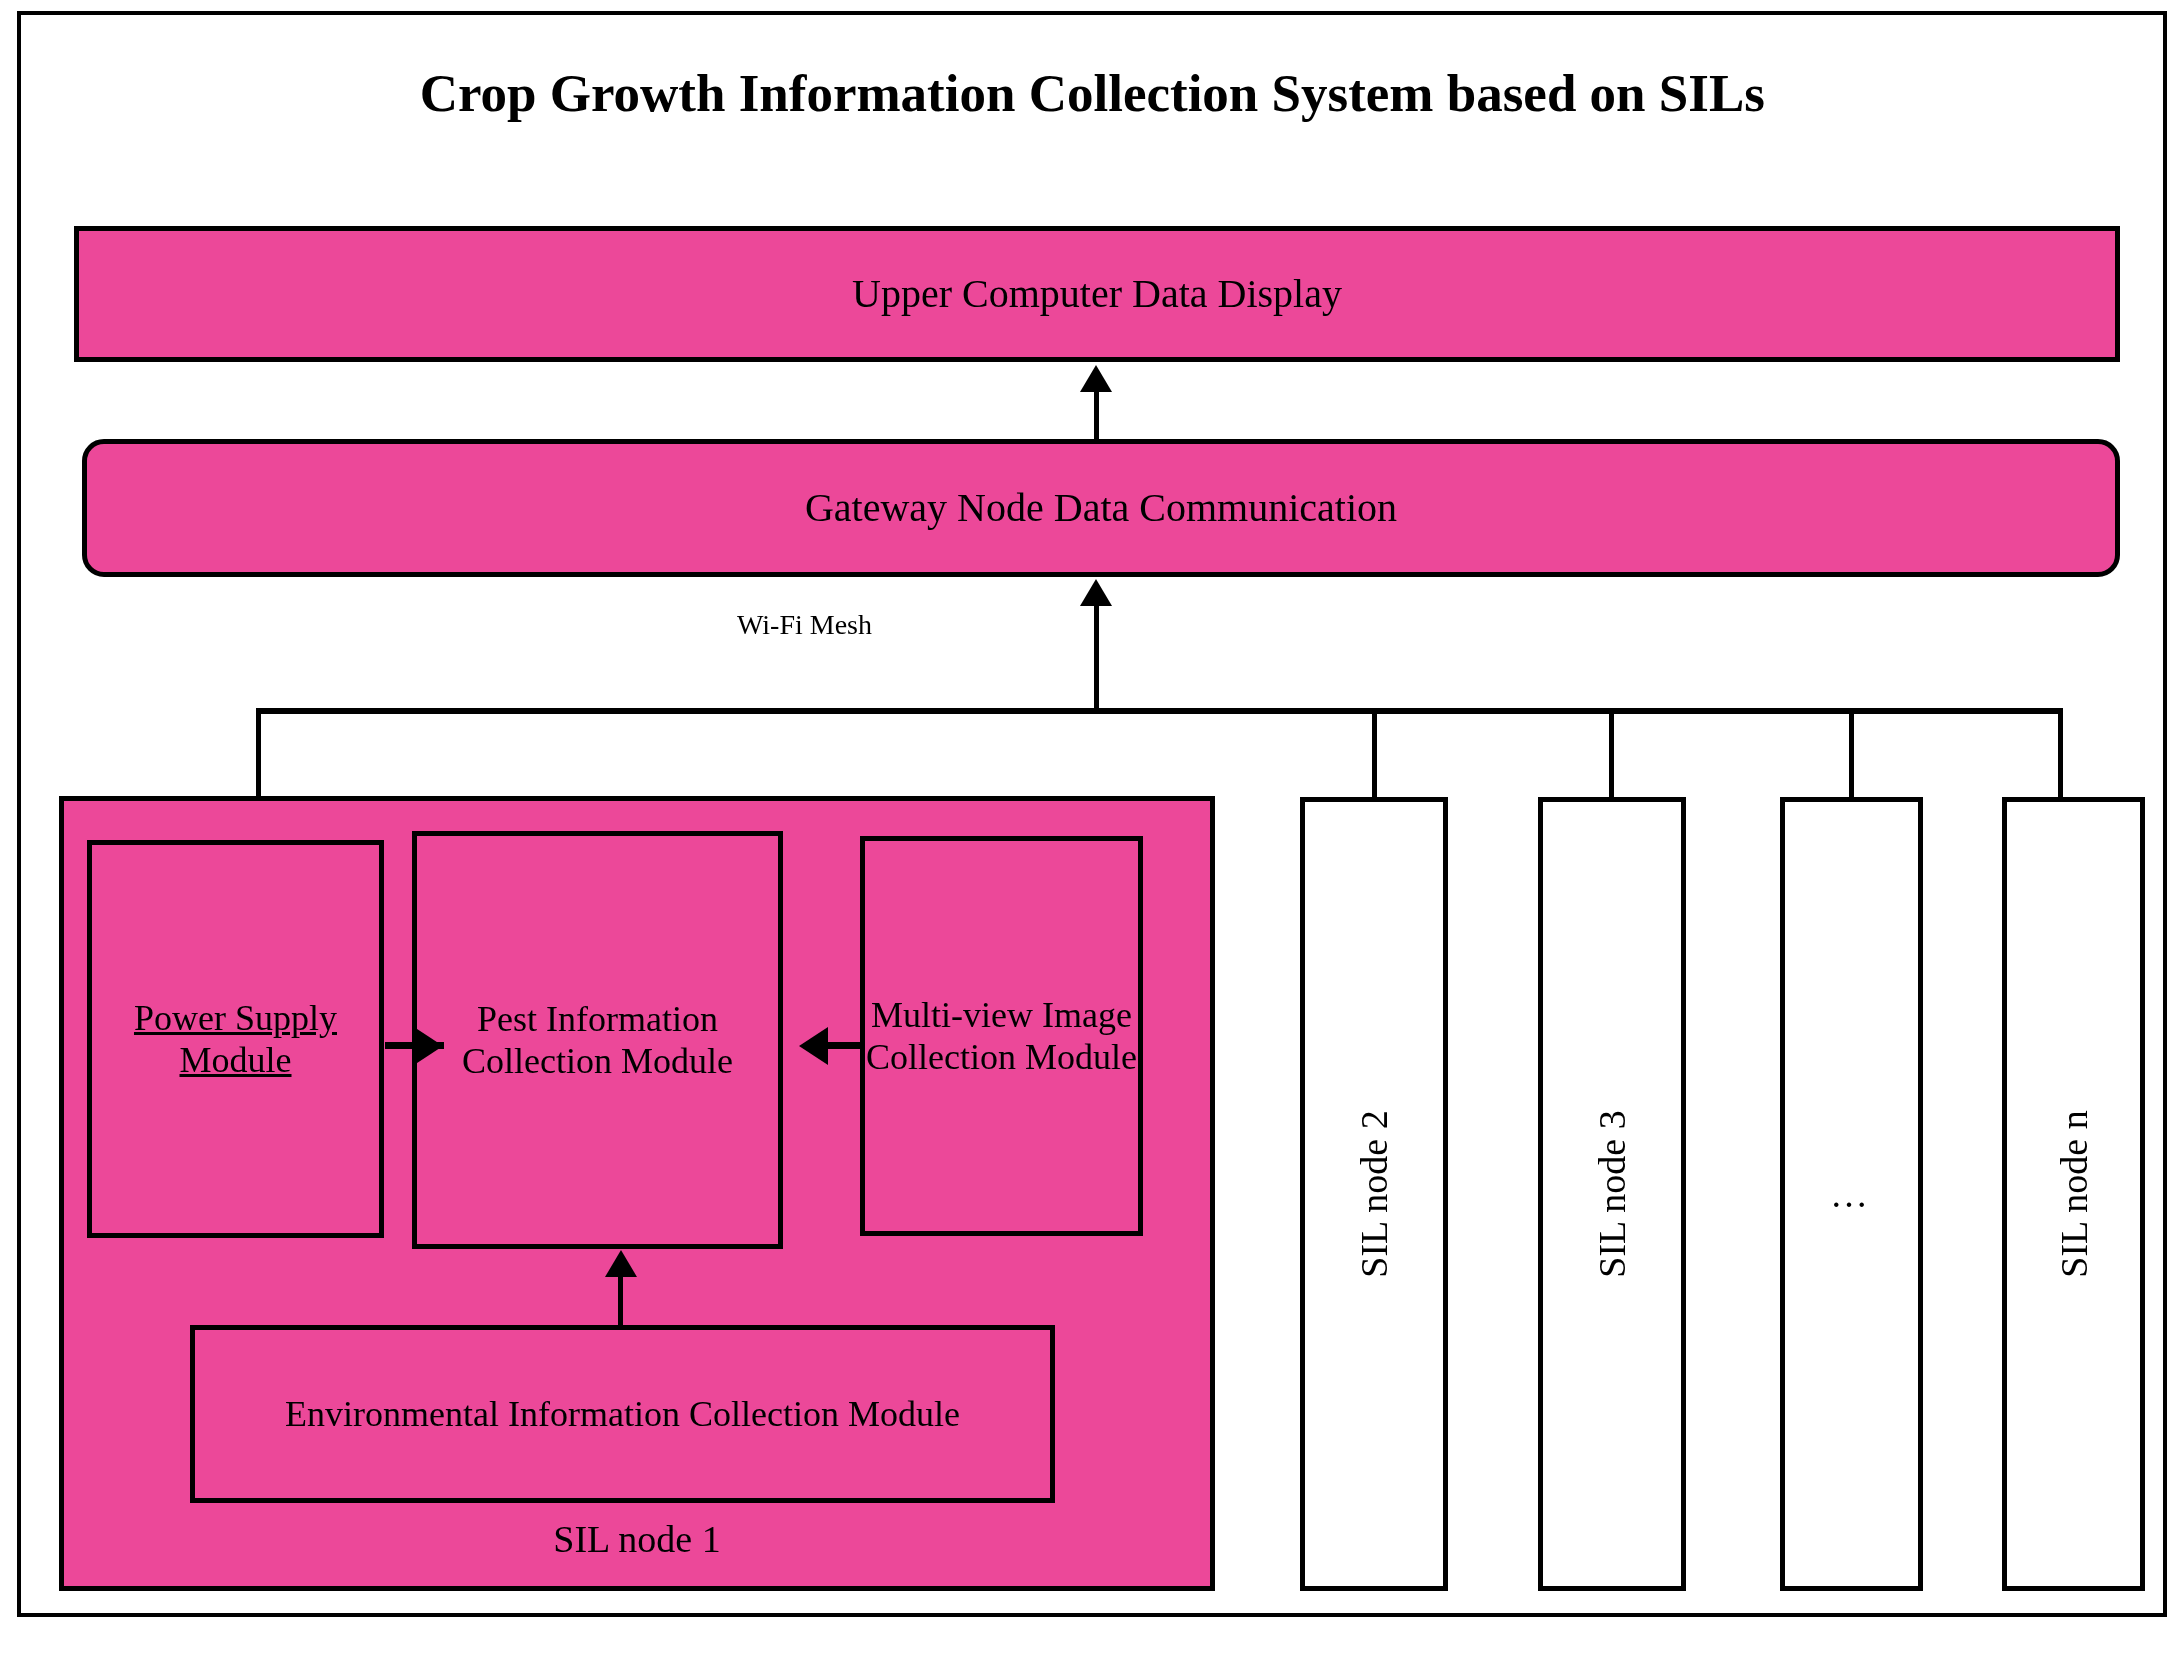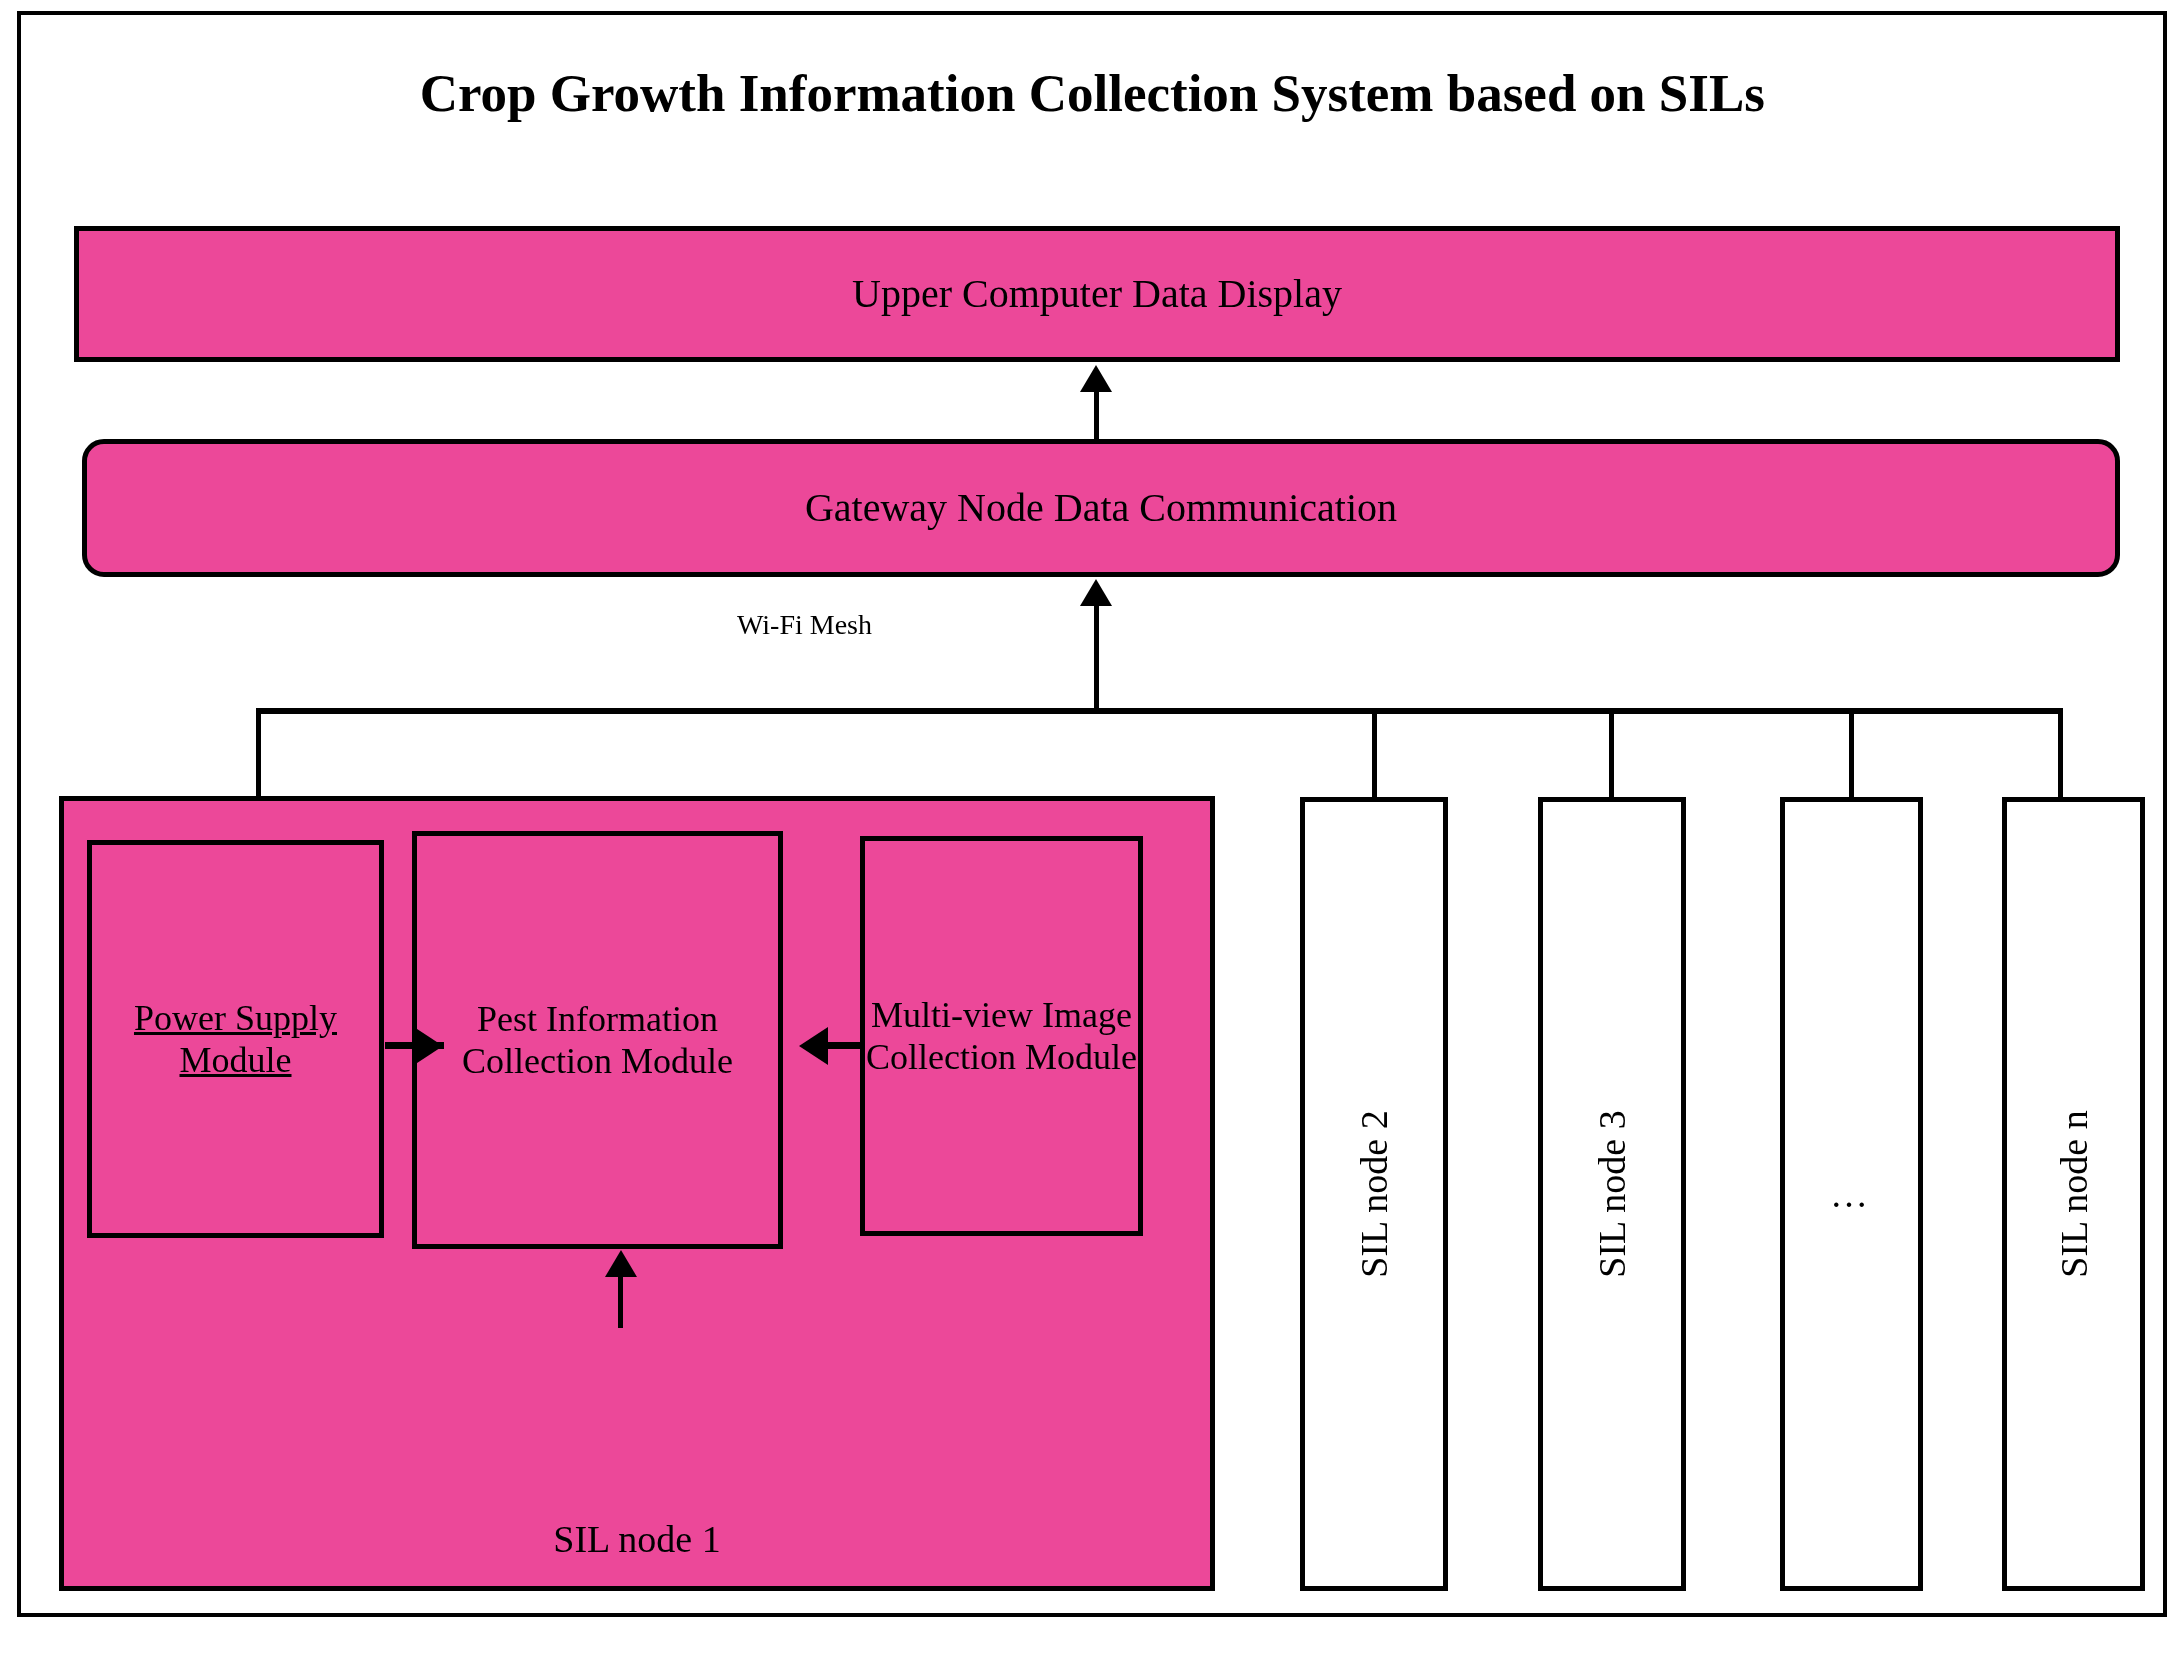--- a/index.html
+++ b/index.html
@@ -217,20 +217,23 @@
   </div>
 
   <div class="box pest-info">
     <span>Pest Information Collection Module</span>
   </div>
 
   <div class="box multi-view">
     <span>Multi-view Image Collection Module</span>
   </div>
 
+  <div class="box env-info">
+    <span>Environmental Information Collection Module</span>
+  </div>
 
   <div class="line hline" style="left:385px;top:1042px;width:59px;height:7px;"></div>
   <div class="arrow-right" style="left:414px;top:1027px;"></div>
 
   <div class="line hline" style="left:805px;top:1042px;width:58px;height:7px;"></div>
   <div class="arrow-left" style="left:799px;top:1027px;"></div>
 
   <div class="line vline" style="left:618px;top:1276px;height:52px;"></div>
   <div class="arrow-up" style="left:605px;top:1250px;"></div>
 

